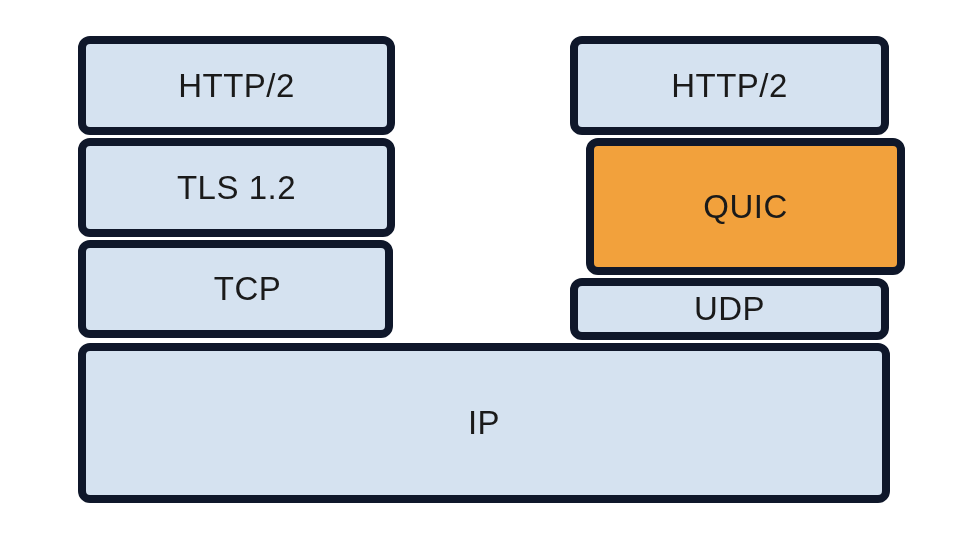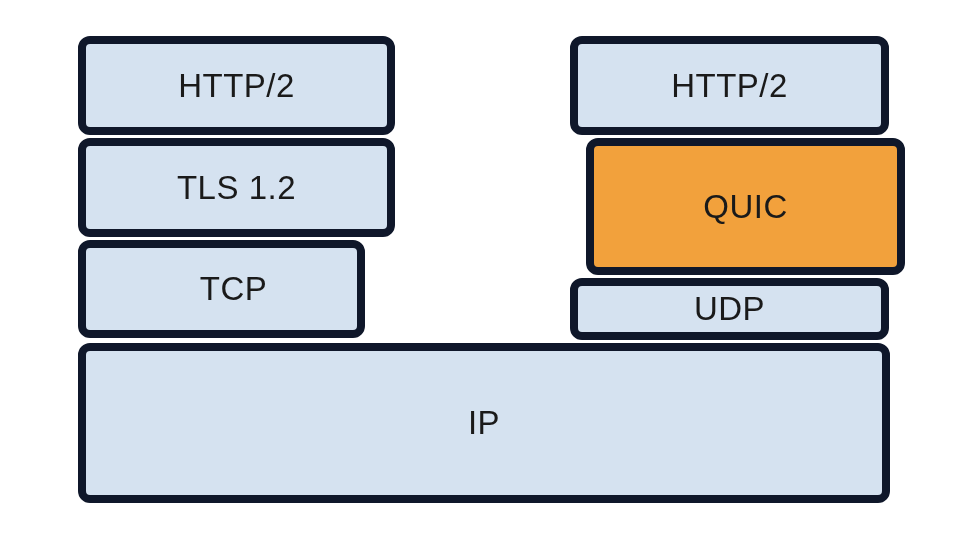--- a/index.html
+++ b/index.html
@@ -29,21 +29,21 @@
     letter-spacing: 0.5px;
     white-space: nowrap;
   }
   .box.highlight {
     background: #f2a13c;
   }
 
   
   .pos-l-http2 { left: 78px;  top: 36px;  width: 317px; height: 99px; }
   .pos-l-tls   { left: 78px;  top: 138px; width: 317px; height: 99px; text-align: center; }
-  .pos-l-tcp   { left: 78px;  top: 240px; width: 287px; height: 98px; padding-left: 24px; }
+  .pos-l-tcp   { left: 78px;  top: 240px; width: 315px; height: 98px; padding-left: 24px; }
 
   
   .pos-r-http2 { left: 570px; top: 36px;  width: 319px; height: 99px; }
   .pos-r-quic  { left: 570px; top: 138px; width: 319px; height: 137px; margin-left: 16px; }
   .pos-r-udp   { left: 570px; top: 278px; width: 319px; height: 62px; }
 
   
   .pos-ip      { left: 78px;  top: 343px; width: 812px; height: 160px; }
 </style>
 </head>

